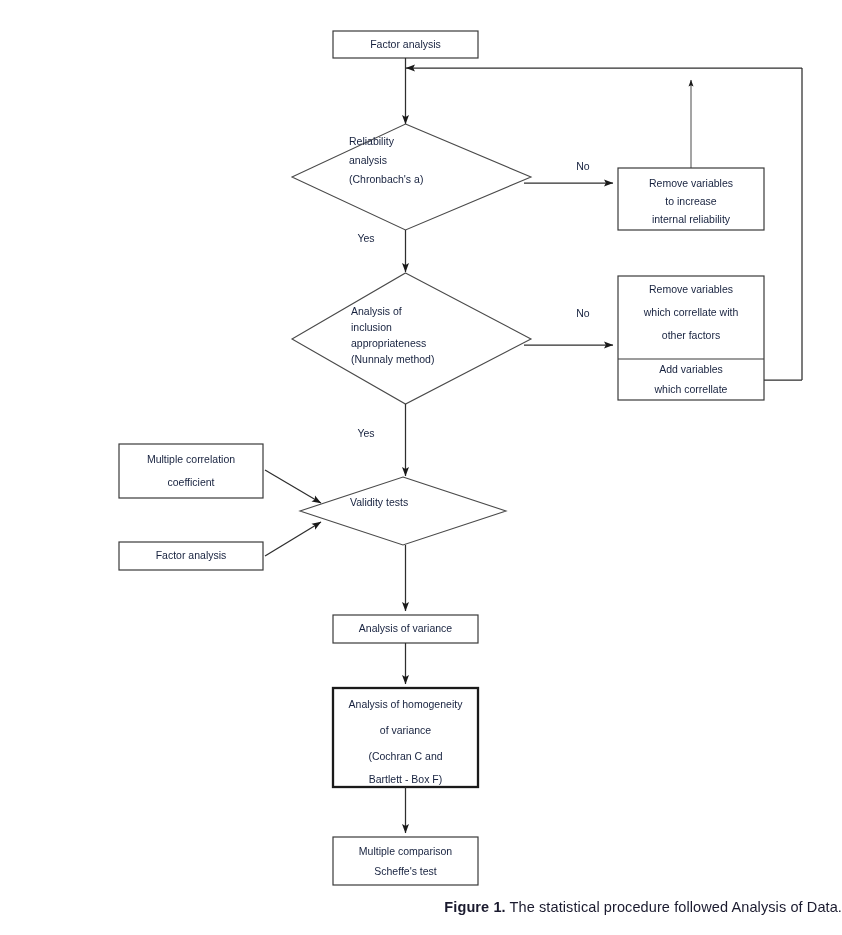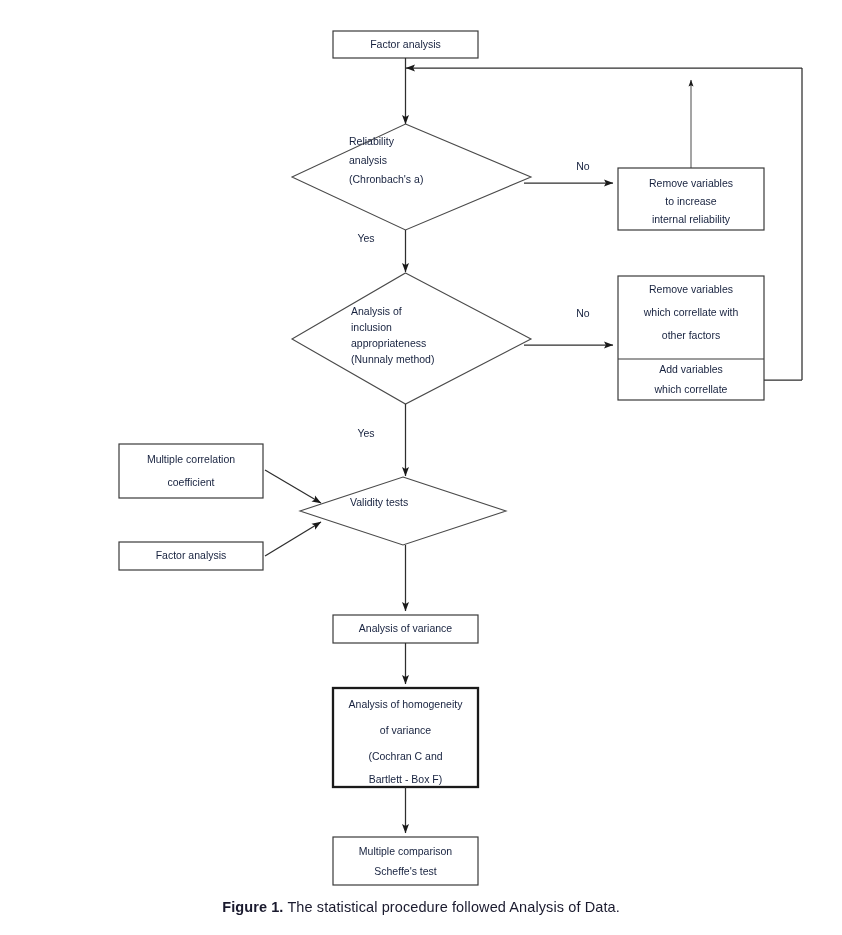--- a/index.html
+++ b/index.html
@@ -76,21 +76,21 @@
     font-size: 10.5px;
     fill: #16213e;
     text-anchor: middle;
     dominant-baseline: middle;
   }
   #caption {
     position: absolute;
     left: 0;
     top: 899px;
     width: 842px;
-    text-align: center;
+    text-align: right;
     font-family: "Liberation Sans", sans-serif;
     font-size: 14.5px;
     color: #1a1a2e;
     letter-spacing: 0.1px;
   }
   #caption .cap-label {
     font-weight: bold;
   }
 </style>
 </head>

